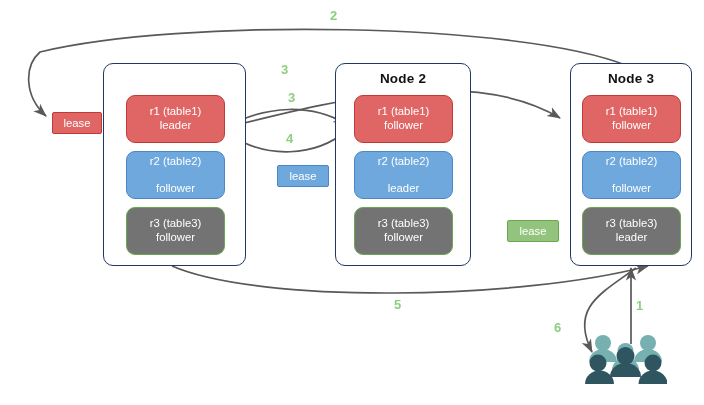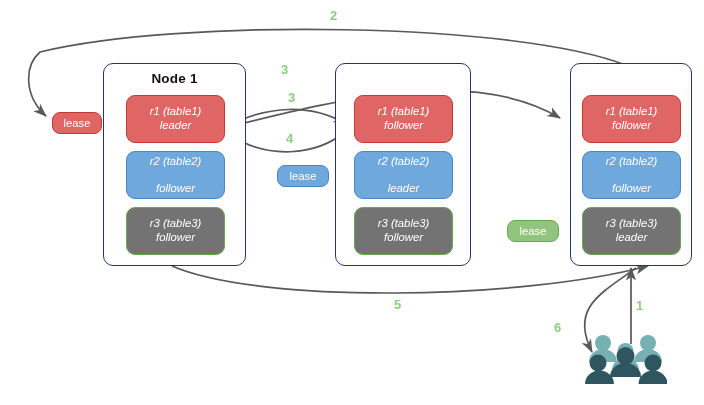--- a/index.html
+++ b/index.html
@@ -10,26 +10,26 @@
   svg#wires{position:absolute;left:0;top:0;width:704px;height:405px;pointer-events:none;}
 
   .node{position:absolute;box-sizing:border-box;
         border:1.6px solid #1f3864;border-radius:10px;background:#ffffff;}
   .node-title{position:absolute;left:0;right:0;top:7px;text-align:center;
               font-size:13.5px;font-weight:bold;color:#111111;letter-spacing:.2px;}
 
   .replica{position:absolute;box-sizing:border-box;border-radius:9px;
            display:flex;flex-direction:column;align-items:center;justify-content:center;
            color:#ffffff;font-size:11.3px;line-height:13.6px;text-align:center;}
-  .replica span{display:block;font-style:italic;}
+  .replica span{display:block;}
   .r-red{background:#e06666;border:1.6px solid #c23a33;}
   .r-blue{background:#6fa8dc;border:1.6px solid #4a86c8;gap:13px;}
   .r-green{background:#737373;border:1.6px solid #6aa84f;}
 
-  .lease{position:absolute;box-sizing:border-box;border-radius:8px;
+  .lease{position:absolute;box-sizing:border-box;border-radius:2px;
          display:flex;align-items:center;justify-content:center;
          color:#ffffff;font-size:11.3px;}
   .l-red{background:#e06666;border:1.6px solid #c23a33;}
   .l-blue{background:#6fa8dc;border:1.6px solid #4a86c8;}
   .l-green{background:#93c47d;border:1.6px solid #6aa84f;}
 
   .step{position:absolute;font-size:13px;font-weight:bold;color:#8fce7f;
         text-align:center;white-space:nowrap;}
 
   #users{position:absolute;left:585px;top:332px;width:82px;height:56px;}
@@ -65,51 +65,52 @@
 
   <div class="step" style="left:330px;top:8px;">2</div>
   <div class="step" style="left:281px;top:62px;">3</div>
   <div class="step" style="left:288px;top:90px;">3</div>
   <div class="step" style="left:286px;top:131px;">4</div>
   <div class="step" style="left:394px;top:297px;">5</div>
   <div class="step" style="left:636px;top:298px;">1</div>
   <div class="step" style="left:554px;top:320px;">6</div>
 
   <div class="node" style="left:103px;top:63px;width:143px;height:203px;">
-    <div class="node-title">Node 1</div>
     <div class="replica r-red" style="left:22px;top:31px;width:99px;height:48px;">
       <span>r1 (table1)</span>
       <span>leader</span>
     </div>
     <div class="replica r-blue" style="left:22px;top:87px;width:99px;height:48px;">
       <span>r2 (table2)</span>
       <span>follower</span>
     </div>
     <div class="replica r-green" style="left:22px;top:143px;width:99px;height:48px;">
       <span>r3 (table3)</span>
       <span>follower</span>
     </div>
   </div>
 
   <div class="node" style="left:335px;top:63px;width:136px;height:203px;">
+    <div class="node-title">Node 2</div>
     <div class="replica r-red" style="left:18px;top:31px;width:99px;height:48px;">
       <span>r1 (table1)</span>
       <span>follower</span>
     </div>
     <div class="replica r-blue" style="left:18px;top:87px;width:99px;height:48px;">
       <span>r2 (table2)</span>
       <span>leader</span>
     </div>
     <div class="replica r-green" style="left:18px;top:143px;width:99px;height:48px;">
       <span>r3 (table3)</span>
       <span>follower</span>
     </div>
   </div>
 
   <div class="node" style="left:570px;top:63px;width:122px;height:203px;">
+    <div class="node-title">Node 3</div>
     <div class="replica r-red" style="left:11px;top:31px;width:99px;height:48px;">
       <span>r1 (table1)</span>
       <span>follower</span>
     </div>
     <div class="replica r-blue" style="left:11px;top:87px;width:99px;height:48px;">
       <span>r2 (table2)</span>
       <span>follower</span>
     </div>
     <div class="replica r-green" style="left:11px;top:143px;width:99px;height:48px;">
       <span>r3 (table3)</span>

